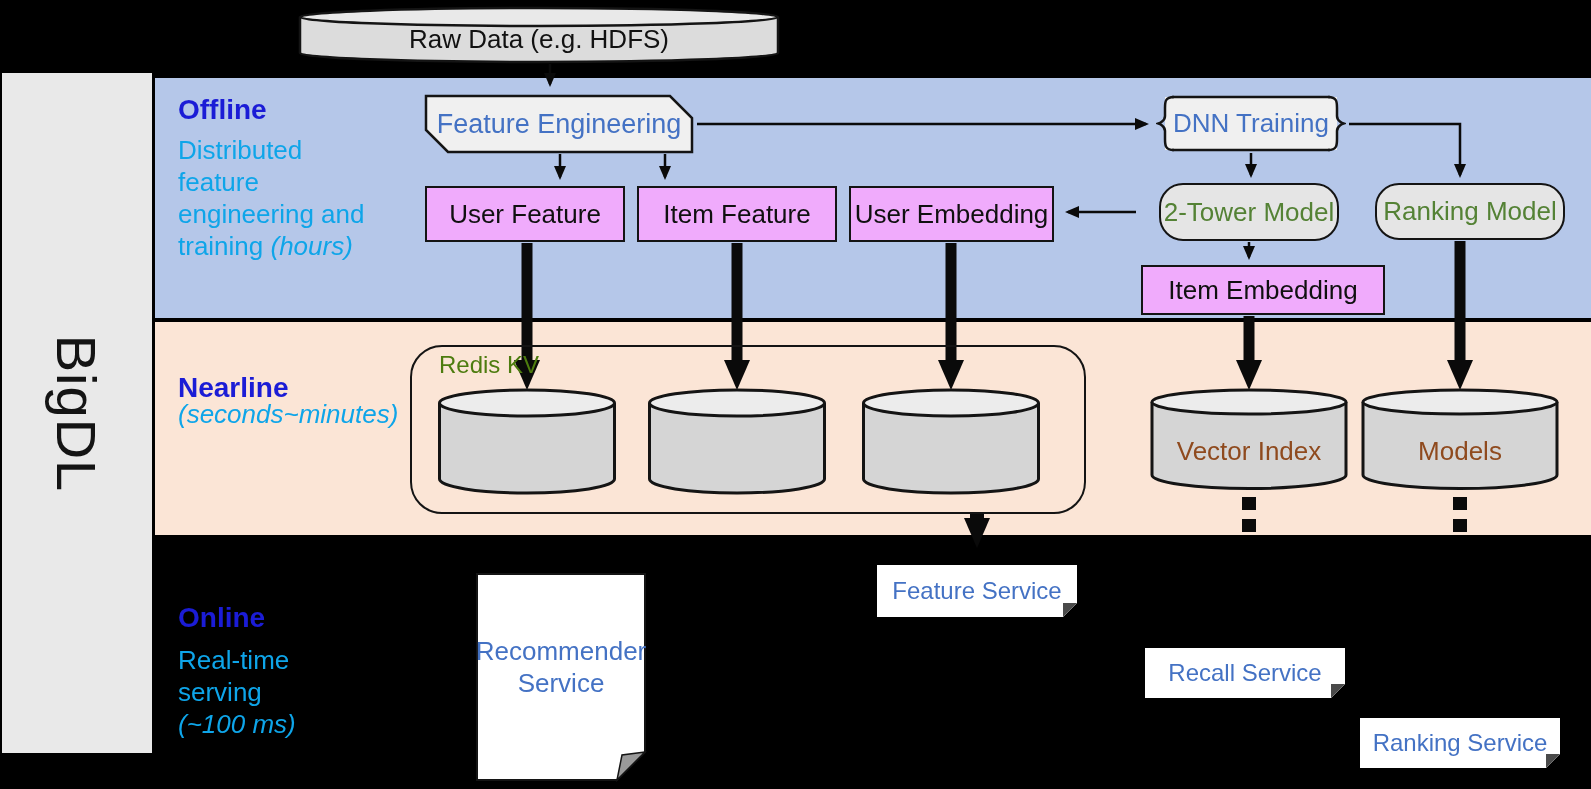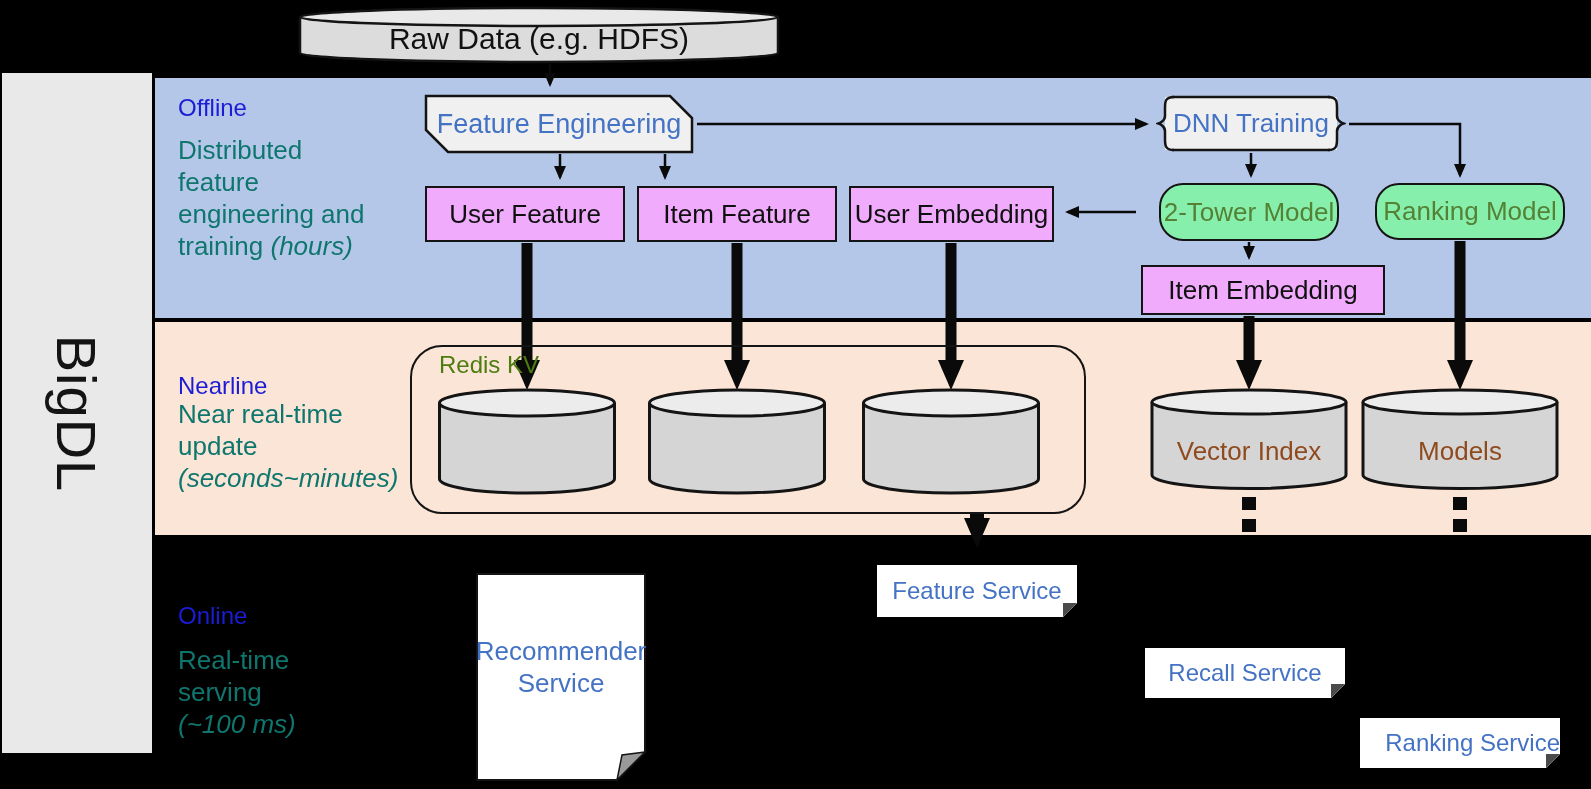--- a/index.html
+++ b/index.html
@@ -6,28 +6,28 @@
   #stage{
     position:relative;width:1591px;height:789px;background:#000;overflow:hidden;
     font-family:"Liberation Sans",sans-serif;color:#111;
   }
   .abs{position:absolute;box-sizing:border-box;}
   .band{position:absolute;left:155px;width:1436px;}
   .band.offline{top:78px;height:240px;background:#b5c7e9;}
   .band.nearline{top:322px;height:213px;background:#fbe5d6;}
   .node{position:absolute;box-sizing:border-box;display:flex;align-items:center;justify-content:center;text-align:center;font-size:26px;line-height:1.1;}
   .gray-box{background:#f0abfc;border:2.5px solid #141414;color:#101010;}
-  .round-box{background:#86efac;border:2.5px solid #141414;border-radius:24px;}
+  .round-box{background:#e5e5e5;border:2.5px solid #141414;border-radius:24px;}
   .blue-text{color:#4472c4;}
   .green-text{color:#548235;}
   .svc{background:#ffffff;color:#4472c4;font-size:24px;}
   .svc .fold{position:absolute;right:0;bottom:0;width:14px;height:14px;background:#4a4a4a;clip-path:polygon(0 0,100% 0,0 100%);}
   .svc-clip{clip-path:polygon(0 0,100% 0,100% calc(100% - 14px),calc(100% - 14px) 100%,0 100%);}
-  .sec-title{position:absolute;font-size:24px;font-weight:400;color:#1b1cd6;}
-  .sec-desc{position:absolute;font-size:26px;line-height:32px;color:#0f766e;white-space:pre-line;width:260px;}
+  .sec-title{position:absolute;font-size:28px;font-weight:700;color:#1b1cd6;}
+  .sec-desc{position:absolute;font-size:26px;line-height:32px;color:#0ea5e9;white-space:pre-line;width:260px;}
   .sec-desc i{font-style:italic;text-align:center;}
   .shape-label{position:absolute;inset:0;display:flex;align-items:center;justify-content:center;text-align:center;}
   .pre{white-space:pre-line;}
   .redis-group{position:absolute;left:410px;top:345px;width:672px;height:165px;border:2.5px solid #141414;border-radius:32px;}
   .redis-label{position:absolute;left:439px;top:351px;font-size:24px;color:#4d7c0f;}
   .cyl{position:absolute;}
   .cyl .shape-label{padding-top:26px;font-size:26px;color:#8f4a1e;}
   #bigdl-bar{position:absolute;left:2px;top:73px;width:150px;height:680px;background:#e9e9e9;display:flex;align-items:center;justify-content:center;}
   #bigdl-bar span{transform:rotate(90deg);white-space:nowrap;font-size:56px;color:#141414;letter-spacing:1px;}
   svg{display:block;}
@@ -79,21 +79,21 @@
       <path d="M1460,497 L1460,537"></path>
       <path d="M977,512 L977,530" marker-end="url(#mThick)"></path>
     </g>
   </svg>
 
   <div class="abs" style="left:298px;top:6px;width:482px;height:58px;">
     <svg width="482" height="58" viewBox="0 0 482 58">
       <path d="M2,11 V47 a239,9 0 0 0 478,0 V11" fill="#dcdcdc" stroke="#141414" stroke-width="2.5"></path>
       <ellipse cx="241" cy="11" rx="239" ry="9" fill="#e9e9e9" stroke="#141414" stroke-width="2.5"></ellipse>
     </svg>
-    <div class="shape-label" style="padding-top:8px;font-size:30px;">Raw Data (e.g. HDFS)</div>
+    <div class="shape-label" style="padding-top:8px;font-size:26px;">Raw Data (e.g. HDFS)</div>
   </div>
 
   <div class="sec-title" style="left:178px;top:94px;">Offline</div>
   <div class="sec-desc" style="left:178px;top:134px;"><span>Distributed
 feature
 engineering and
 training </span><i>(hours)</i></div>
 
   <div class="abs" style="left:424px;top:94px;width:270px;height:60px;">
     <svg width="270" height="60" viewBox="0 0 270 60">
@@ -126,23 +126,21 @@
     <span>2-Tower Model</span>
   </div>
   <div class="node round-box green-text" style="left:1375px;top:183px;width:190px;height:57px;">
     <span>Ranking Model</span>
   </div>
   <div class="node gray-box" style="left:1141px;top:265px;width:244px;height:50px;">
     <span>Item Embedding</span>
   </div>
 
   <div class="sec-title" style="left:178px;top:372px;">Nearline</div>
-  <div class="sec-desc" style="left:178px;top:398px;"><span>Near real-time
-update
-</span><i>(seconds~minutes)</i></div>
+  <div class="sec-desc" style="left:178px;top:398px;"><i>(seconds~minutes)</i></div>
 
   <div class="redis-group"></div>
   <div class="redis-label">Redis KV</div>
 
   <div class="cyl" style="left:437px;top:388px;">
     <svg width="180" height="108" viewBox="0 0 180 108">
       <path d="M2.5,15 V91 a87.5,14 0 0 0 175,0 V15" fill="#d5d5d5" stroke="#141414" stroke-width="3"></path>
       <ellipse cx="90" cy="15" rx="87.5" ry="13" fill="#ececec" stroke="#141414" stroke-width="3"></ellipse>
     </svg>
   </div>
@@ -189,18 +187,18 @@
   </div>
 
   <div class="node svc svc-clip" style="left:1145px;top:648px;width:200px;height:50px;">
     <span>Recall Service</span>
     <span class="fold"></span>
   </div>
   <div class="node svc svc-clip" style="left:877px;top:565px;width:200px;height:52px;">
     <span>Feature Service</span>
     <span class="fold"></span>
   </div>
-  <div class="node svc svc-clip" style="left:1360px;top:718px;width:200px;height:50px;justify-content:flex-end;">
+  <div class="node svc svc-clip" style="left:1360px;top:718px;width:200px;height:50px;">
     <span>Ranking Service</span>
     <span class="fold"></span>
   </div>
 
 </div>
 
 </body></html>

